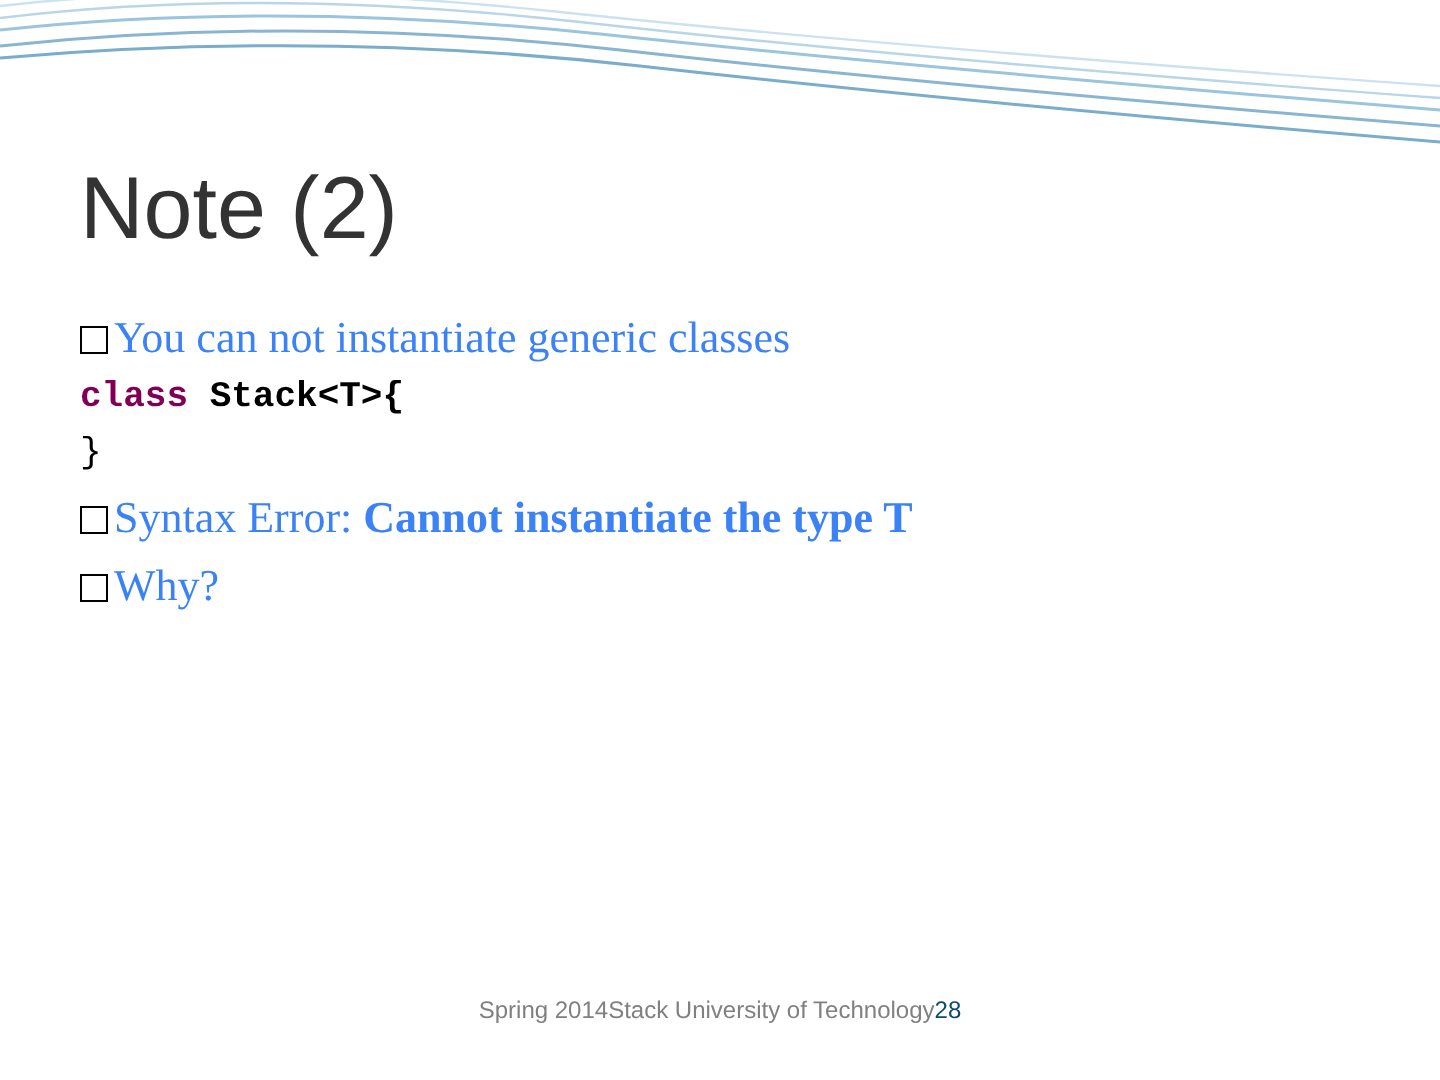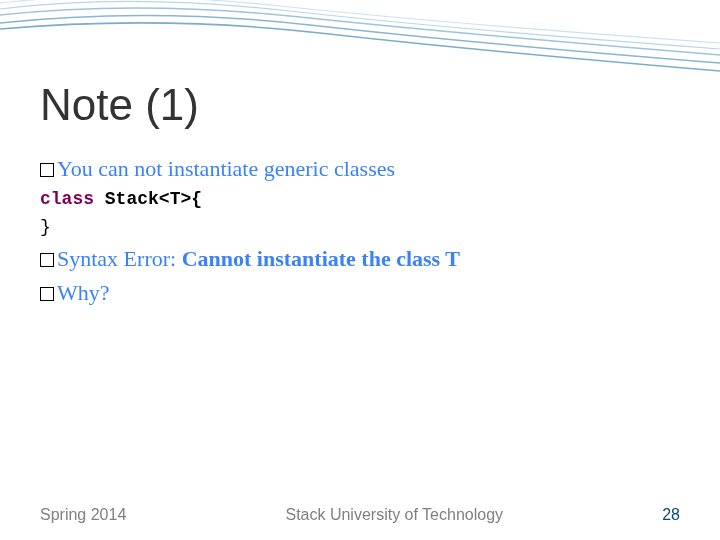--- a/index.html
+++ b/index.html
@@ -8,50 +8,50 @@
 .swoosh svg{width:100%;height:100%}
 .content{position:absolute;top:80px;left:40px;right:40px}
 .title{font-size:44px;color:#333;font-family:"Trebuchet MS","Segoe UI",sans-serif;margin-bottom:22px;font-weight:400}
 .line{font-size:22px;color:#3b82f6;line-height:1.55;font-family:Georgia,serif}
 .bullet{display:inline-block;width:14px;height:14px;border:1.5px solid #000;vertical-align:-1px;margin-right:3px}
 .code{font-family:"Courier New",monospace;font-weight:bold;font-size:18px;color:#000;line-height:1.55}
 .kw{color:#7f0055;font-weight:bold}
 .err{text-decoration:underline;text-decoration-color:#d00;text-decoration-style:wavy}
 .indent{padding-left:52px}
 .nb{font-weight:normal}
-.footer{position:absolute;bottom:16px;left:40px;right:40px;display:flex;justify-content:space-between;font-family:"Trebuchet MS",sans-serif;font-size:16px;color:#808080}
+.footer{position:absolute;bottom:28px;left:40px;right:40px;display:flex;justify-content:center;font-family:"Trebuchet MS",sans-serif;font-size:12px;color:#808080}
 .footer .pg{color:#0c4a6e}
 </style>
 </head>
 <body>
 
 <div class="swoosh">
 <svg viewBox="0 0 720 80" preserveAspectRatio="none">
 <path d="M0,20 Q140,5 300,22 T720,60" stroke="#9bc4dd" stroke-width="1.5" fill="none"></path>
 <path d="M0,28 Q150,12 310,30 T720,68" stroke="#8ab5d1" stroke-width="1.5" fill="none"></path>
 <path d="M0,14 Q130,-2 290,16 T720,54" stroke="#b9d6e9" stroke-width="1.2" fill="none"></path>
 <path d="M0,8 Q120,-6 280,11 T720,48" stroke="#cde2ef" stroke-width="1.2" fill="none"></path>
 <path d="M0,34 Q160,20 320,38 T720,76" stroke="#7aaccb" stroke-width="1.5" fill="none"></path>
 </svg>
 </div>
 
 <div class="content">
-  <h1 class="title">Note (1)</h1>
+  <h1 class="title">Note (2)</h1>
 
   <div class="line">
     <span class="bullet"></span><span>You can not  instantiate generic classes</span>
   </div>
 
   <div class="code"><span class="kw">class</span><span> Stack&lt;T&gt;{</span></div>
 
 
   <div class="code nb">}</div>
 
   <div class="line">
-    <span class="bullet"></span><span>Syntax Error: </span><b>Cannot instantiate the class T</b>
+    <span class="bullet"></span><span>Syntax Error: </span><b>Cannot instantiate the type T</b>
   </div>
 
   <div class="line">
     <span class="bullet"></span><span>Why?</span>
   </div>
 </div>
 
 <div class="footer">
   <span>Spring 2014</span>
   <span>Stack University of Technology</span>

